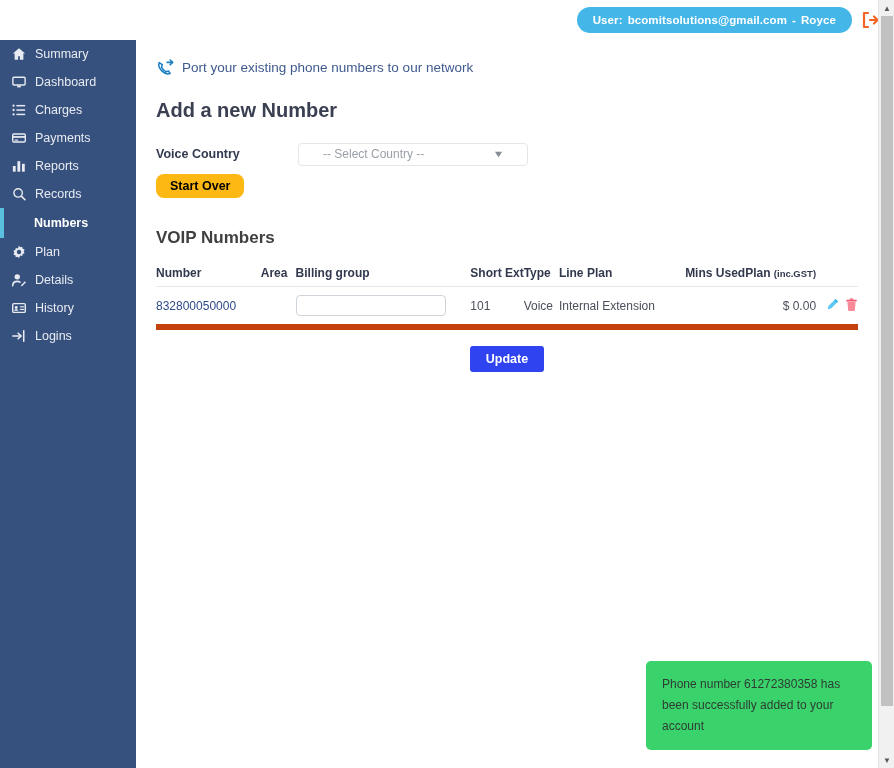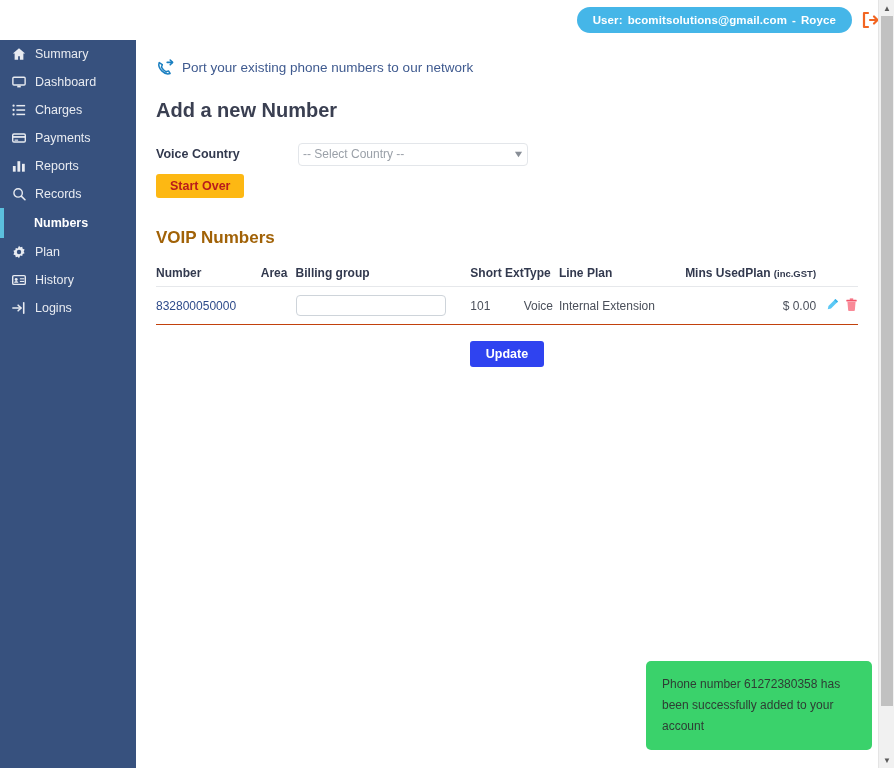--- a/index.html
+++ b/index.html
@@ -157,49 +157,49 @@
     width: 142px;
   }
   .country-select {
     width: 230px;
     height: 23px;
     border: 1px solid #e3e6ea;
     border-radius: 4px;
     background: #ffffff;
     font-size: 12px;
     color: #9aa0a8;
-    padding: 0 4px;
+    padding: 0 24px;
     display: flex;
     align-items: center;
     justify-content: space-between;
     cursor: pointer;
   }
   .country-select .chev {
     font-size: 9px;
     color: #888e96;
     transform: scaleX(1.35);
   }
 
   .btn-startover {
     margin: 8px 0 0 20px;
     background: #fdb813;
     border: none;
-    border-radius: 3px;
-    color: #b91c1c;
+    border-radius: 8px;
+    color: #000000;
     font-size: 12.5px;
     font-weight: bold;
     padding: 5px 14px;
     cursor: pointer;
     display: inline-block;
   }
 
   h3.sec-h {
     margin: 30px 0 0 20px;
     font-size: 17px;
-    color: #a16207;
+    color: #404040;
     font-weight: bold;
   }
 
   
   .tbl-wrap {
     margin: 18px 20px 0 20px;
   }
   table.numbers {
     width: 100%;
     border-collapse: collapse;
@@ -211,21 +211,21 @@
     font-size: 12px;
     font-weight: bold;
     color: #32394e;
     padding: 0 0 6px 0;
     border-bottom: 1px solid #e6e8eb;
     white-space: nowrap;
   }
   table.numbers th.r { text-align: right; }
   table.numbers td {
     padding: 8px 0;
-    border-bottom: 1px solid #c2410c;
+    border-bottom: 6px solid #c2410c;
     vertical-align: middle;
     color: #4a4f5a;
   }
   table.numbers td.r { text-align: right; }
   .col-number   { width: 108px; }
   .col-area     { width: 36px; }
   .col-billing  { width: 178px; }
   .col-shortext { width: 48px; }
   .col-type     { width: 36px; }
   .col-lineplan { width: 124px; }
@@ -394,20 +394,30 @@
         <span class="s-label">Numbers</span>
       </div>
       <div class="side-item">
         <span class="s-icon">
           <svg width="14" height="14" viewBox="0 0 16 16">
             <path d="M8 0.8 l1.4 1.9 2.3-0.6 0.5 2.3 2.2 0.8 -1 2.1 1 2.1 -2.2 0.8 -0.5 2.3 -2.3-0.6 L8 15.2 6.6 13.3 4.3 13.9 3.8 11.6 1.6 10.8 2.6 8.7 1.6 6.6 3.8 5.8 4.3 3.5 6.6 4.1 z" fill="#e8ebf1"></path>
             <circle cx="8" cy="8" r="2.5" fill="#37517e"></circle>
           </svg>
         </span>
         <span class="s-label">Plan</span>
+      </div>
+      <div class="side-item">
+        <span class="s-icon">
+          <svg width="14" height="14" viewBox="0 0 16 16">
+            <circle cx="6" cy="4.4" r="3.1" fill="#e8ebf1"></circle>
+            <path d="M0.8 14.6 c0-3.2 2.4-5 5.2-5 1.2 0 2.3 0.3 3.2 0.9" fill="none" stroke="#e8ebf1" stroke-width="1.8" stroke-linecap="round"></path>
+            <path d="M10.6 13.6 L14.8 9.4 l1.2 1.2 -4.2 4.2 -1.6 0.4 z" fill="#e8ebf1"></path>
+          </svg>
+        </span>
+        <span class="s-label">Details</span>
       </div>
       <div class="side-item">
         <span class="s-icon">
           <svg width="14" height="14" viewBox="0 0 16 16">
             <rect x="0.8" y="3" width="14.4" height="10" rx="1.4" fill="none" stroke="#e8ebf1" stroke-width="1.6"></rect>
             <circle cx="4.8" cy="7.3" r="1.7" fill="#e8ebf1"></circle>
             <path d="M2.4 11.2 c0-1.4 1.1-2.2 2.4-2.2 1.3 0 2.4 0.8 2.4 2.2 z" fill="#e8ebf1"></path>
             <rect x="9" y="6" width="5" height="1.3" fill="#e8ebf1"></rect>
             <rect x="9" y="9" width="5" height="1.3" fill="#e8ebf1"></rect>
           </svg>

